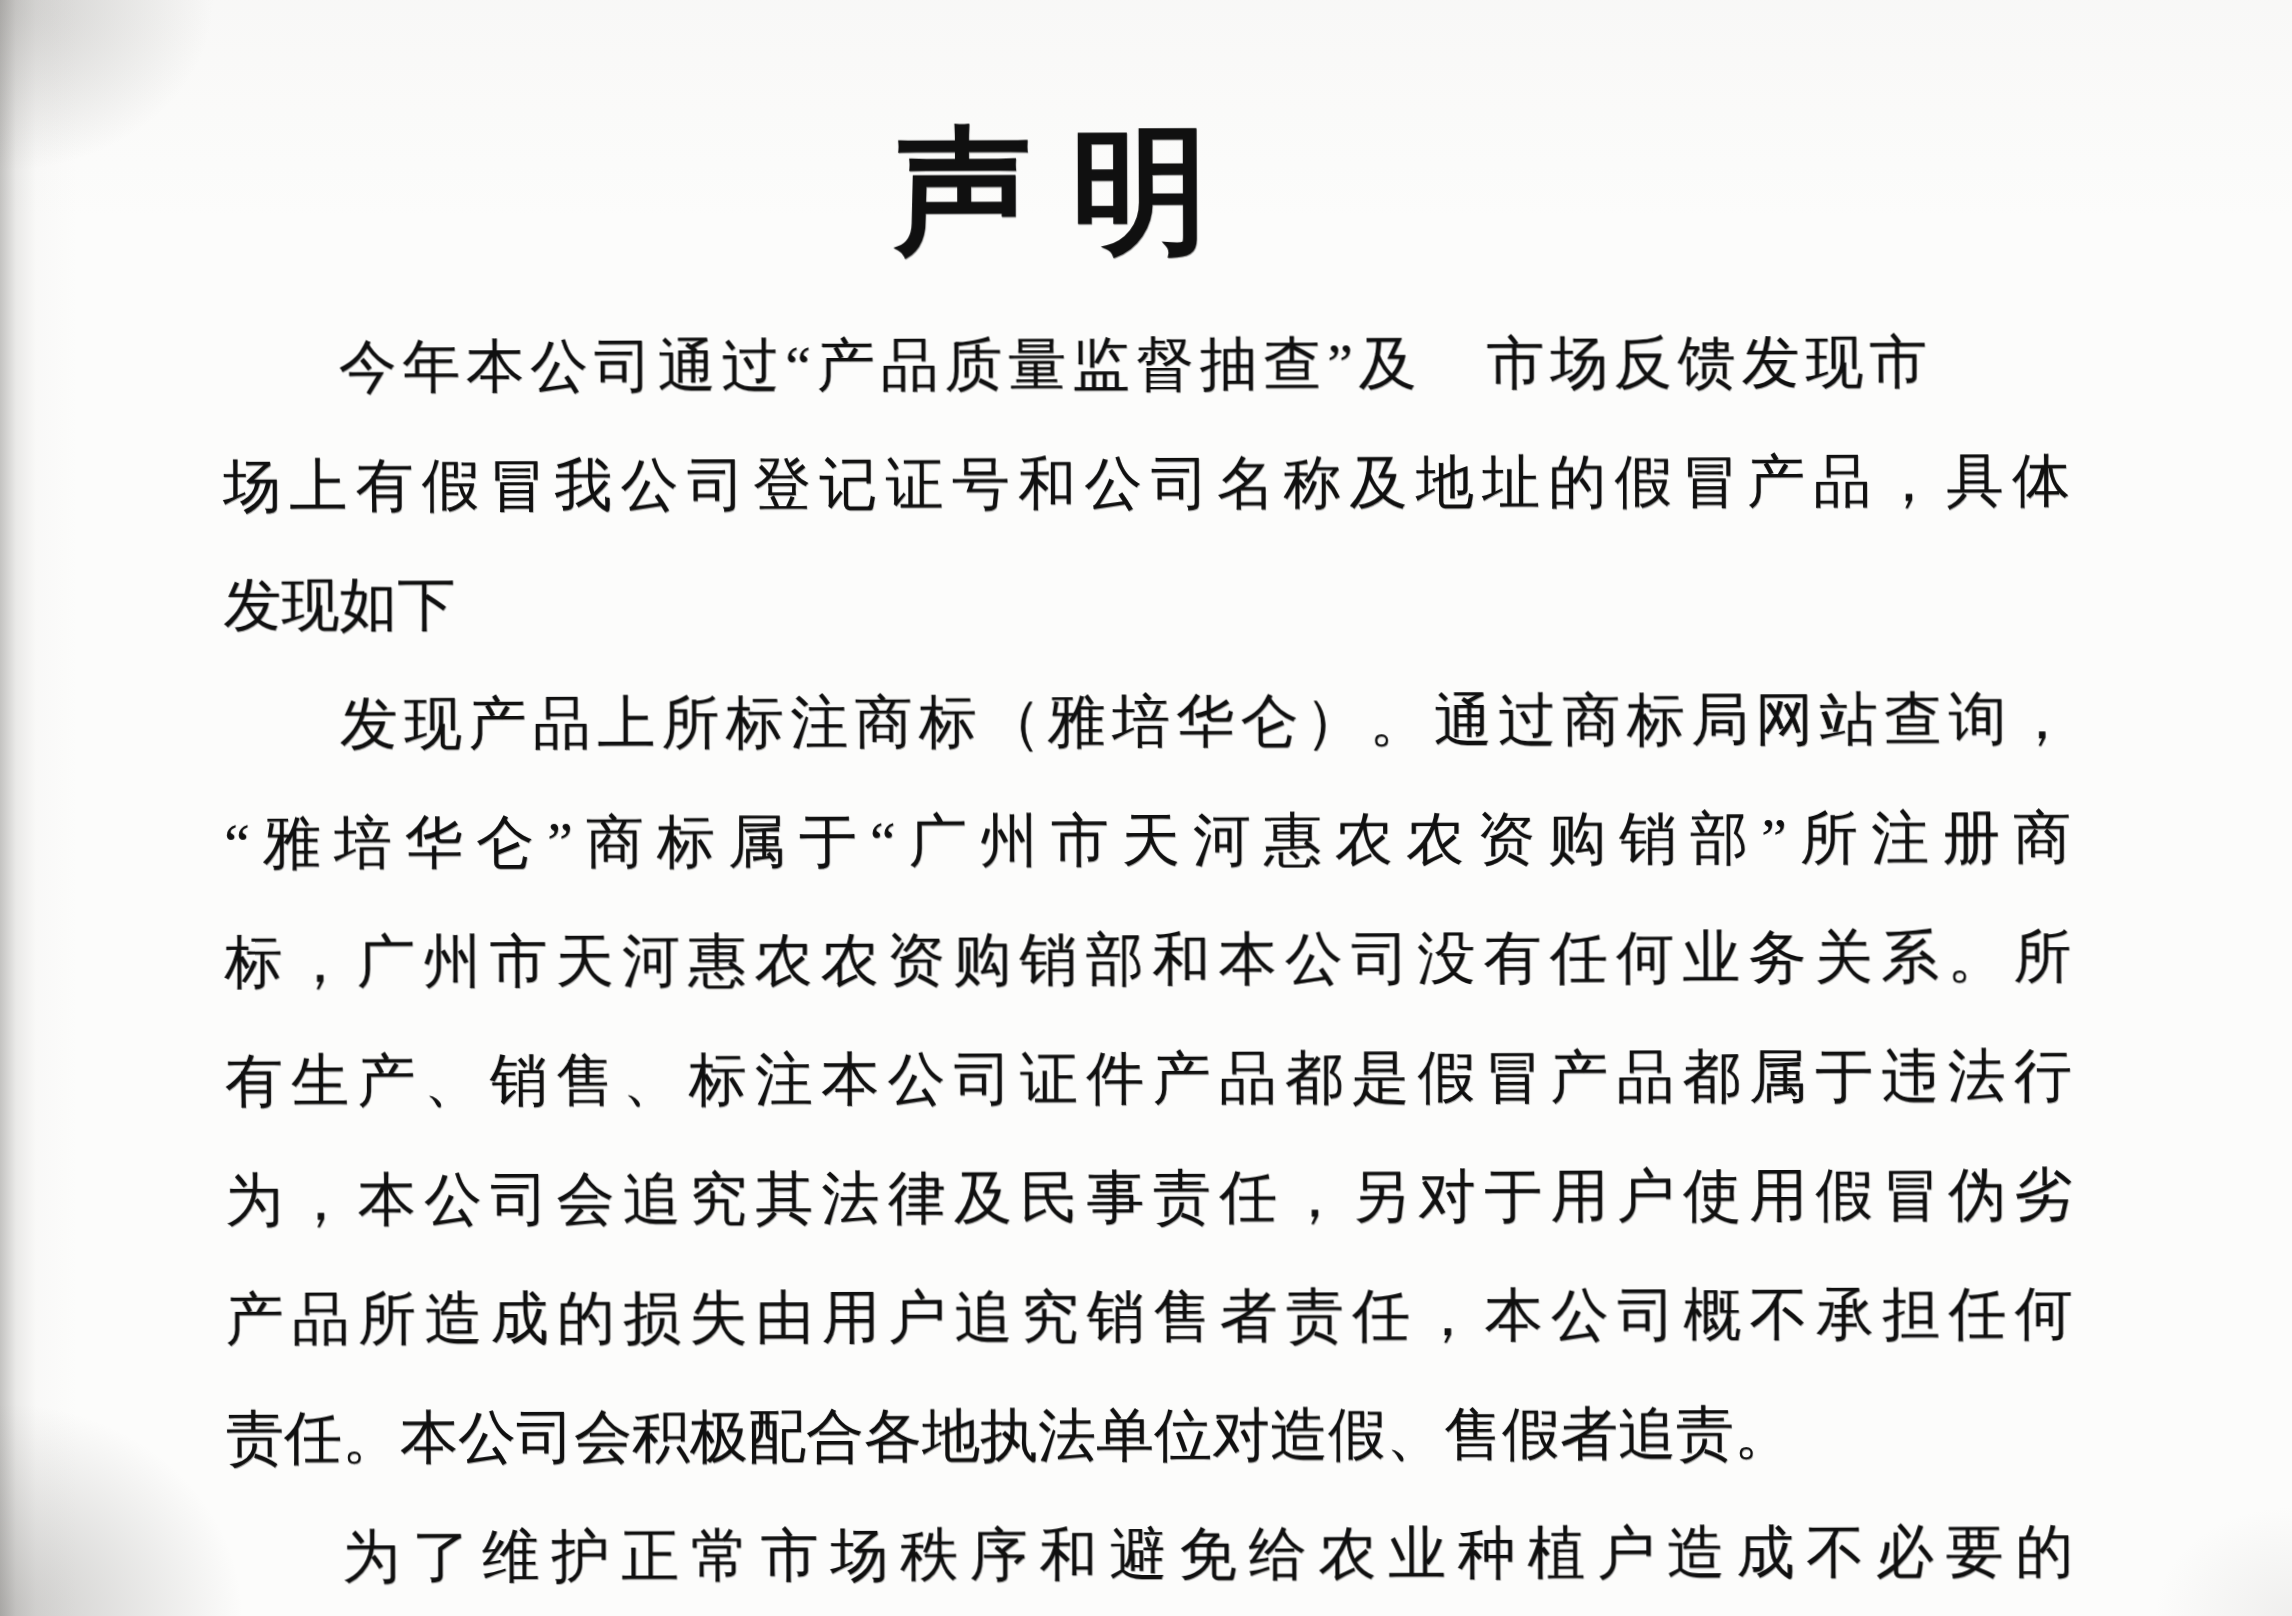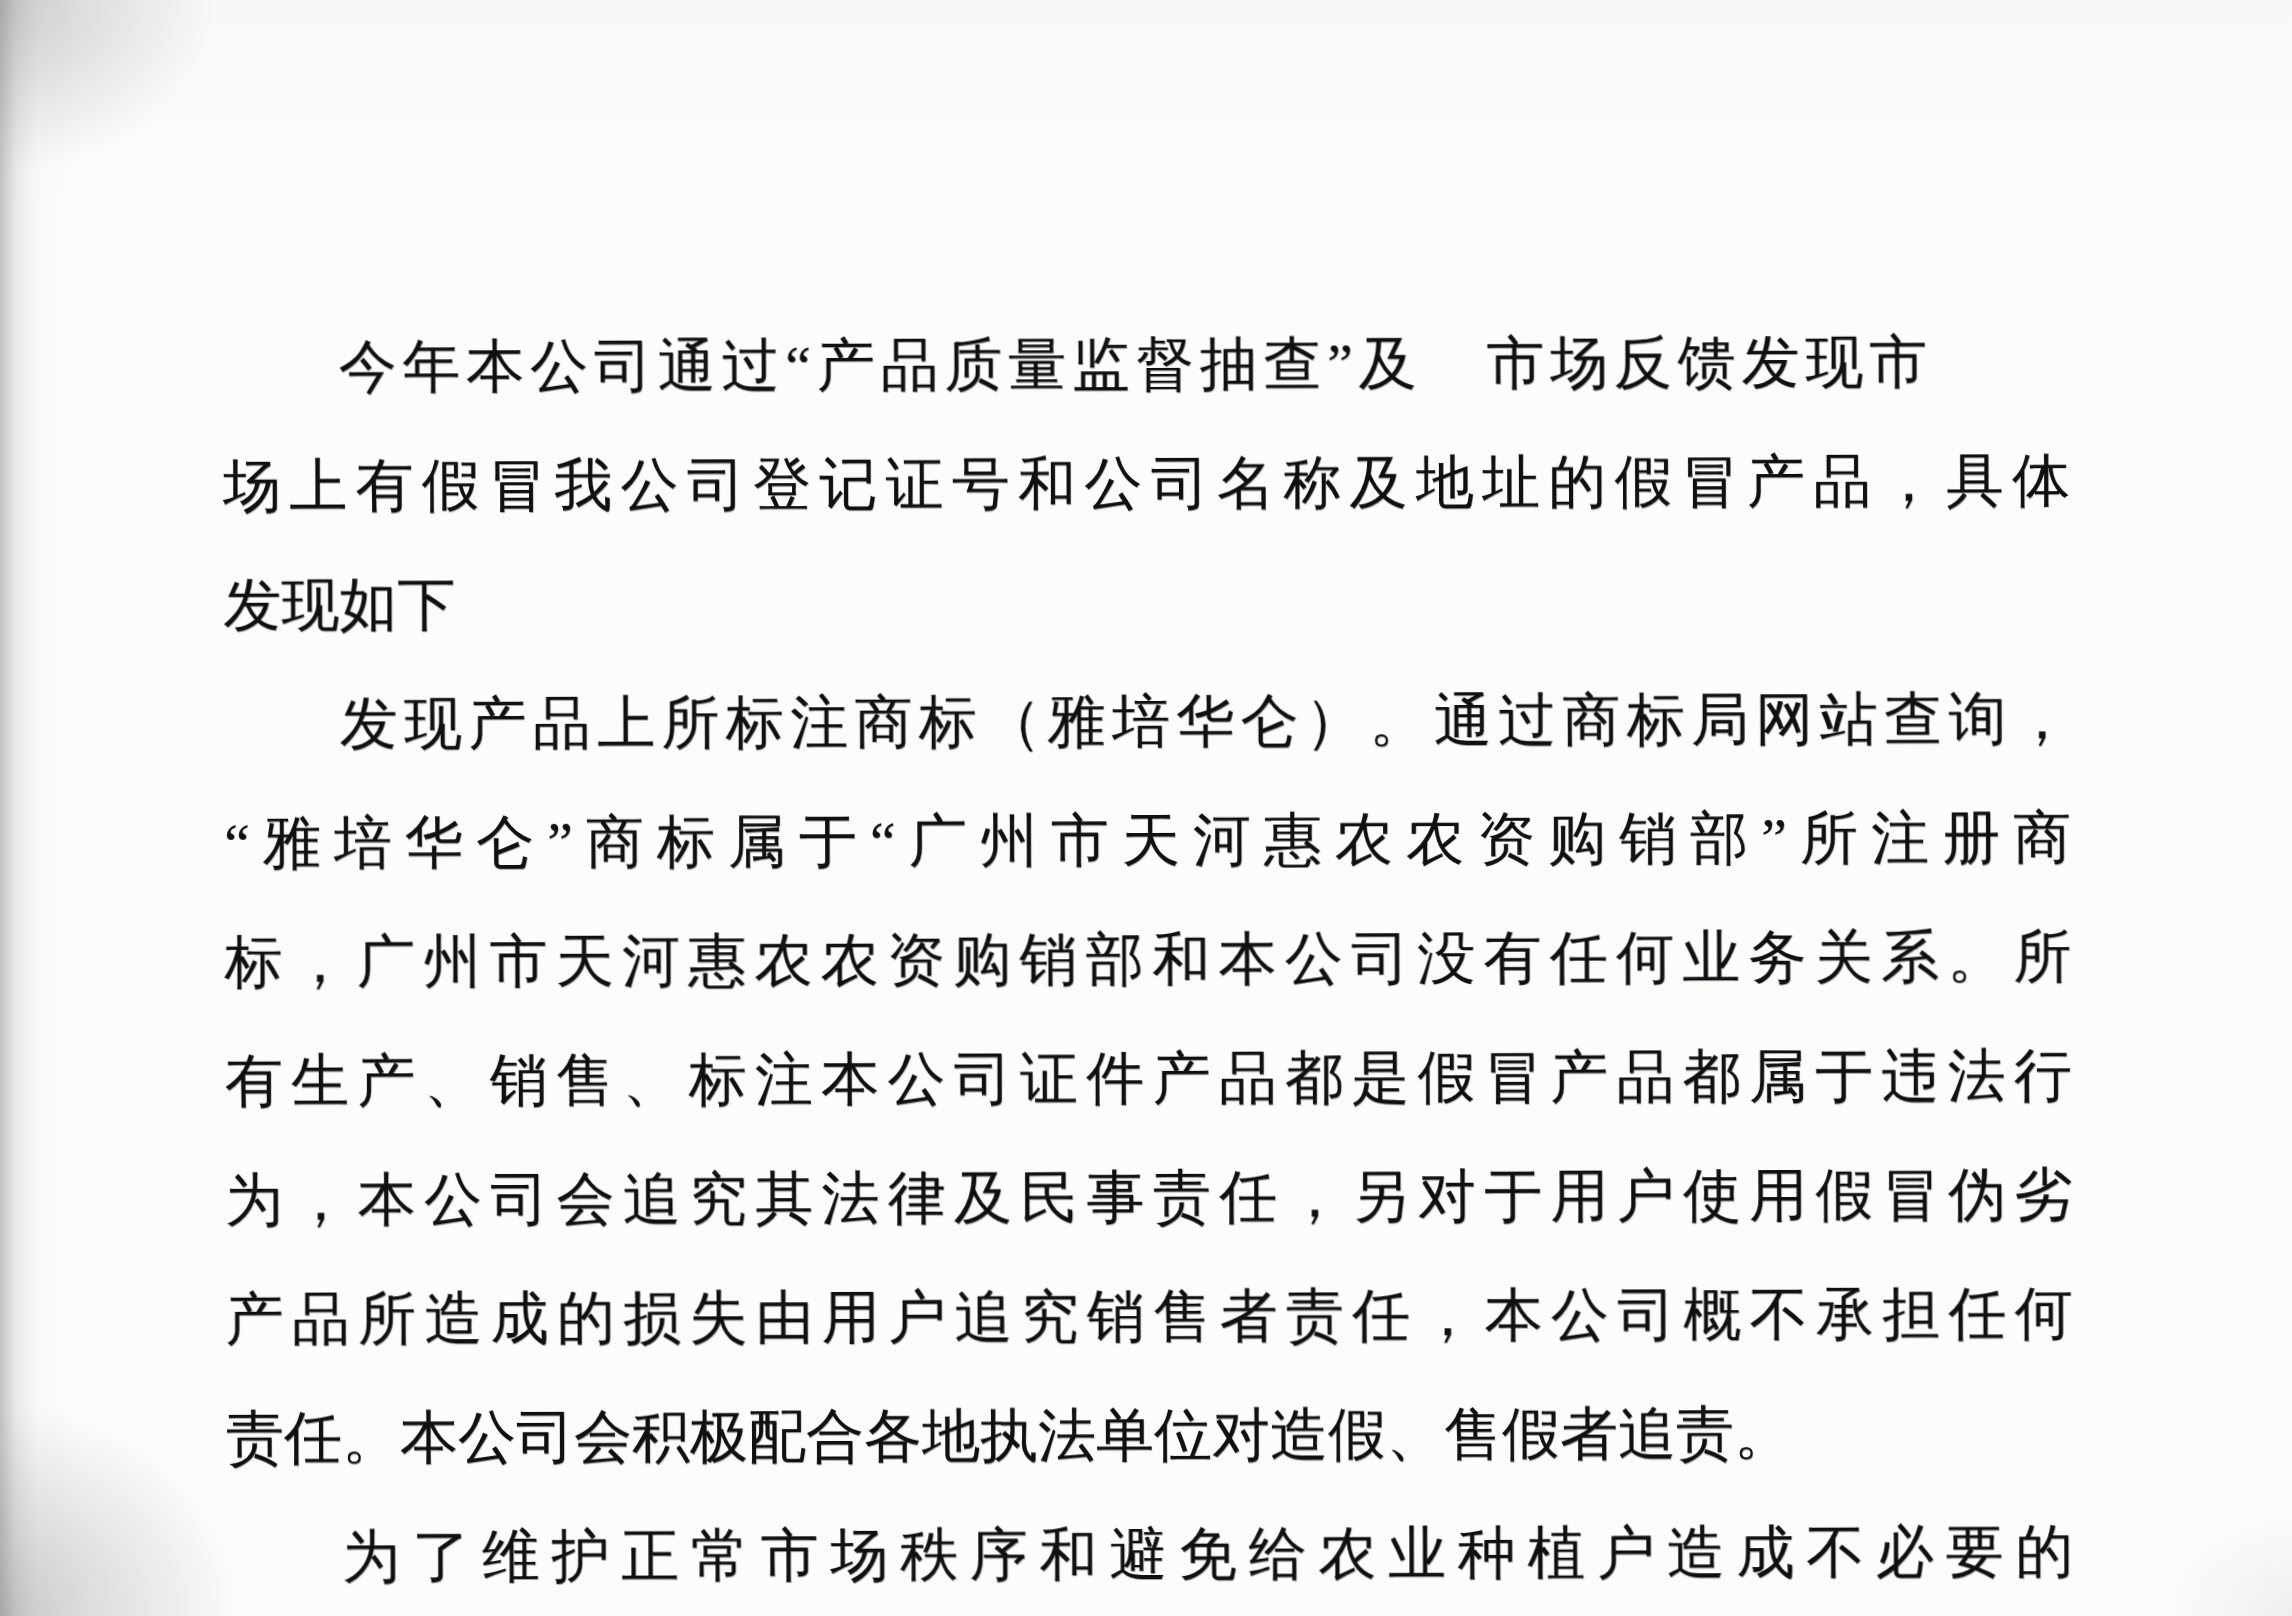--- a/index.html
+++ b/index.html
@@ -78,20 +78,21 @@
   .line.ls { letter-spacing: 0.10em; }
 </style>
 </head>
 <body>
 
 <div class="page">
   <div class="scan-shade-left"></div>
   <div class="scan-shade-corners"></div>
 
   <div class="doc">
+    <h1 class="title">声明</h1>
 
     <div class="body-block">
       <div class="line indent ls">今年本公司通过“产品质量监督抽查”及　市场反馈发现市</div>
       <div class="line just">场上有假冒我公司登记证号和公司名称及地址的假冒产品，具体</div>
       <div class="line">发现如下</div>
       <div class="line indent just">发现产品上所标注商标（雅培华仑）。通过商标局网站查询，</div>
       <div class="line just">“雅培华仑”商标属于“广州市天河惠农农资购销部”所注册商</div>
       <div class="line just">标，广州市天河惠农农资购销部和本公司没有任何业务关系。所</div>
       <div class="line just">有生产、销售、标注本公司证件产品都是假冒产品都属于违法行</div>
       <div class="line just">为，本公司会追究其法律及民事责任，另对于用户使用假冒伪劣</div>

